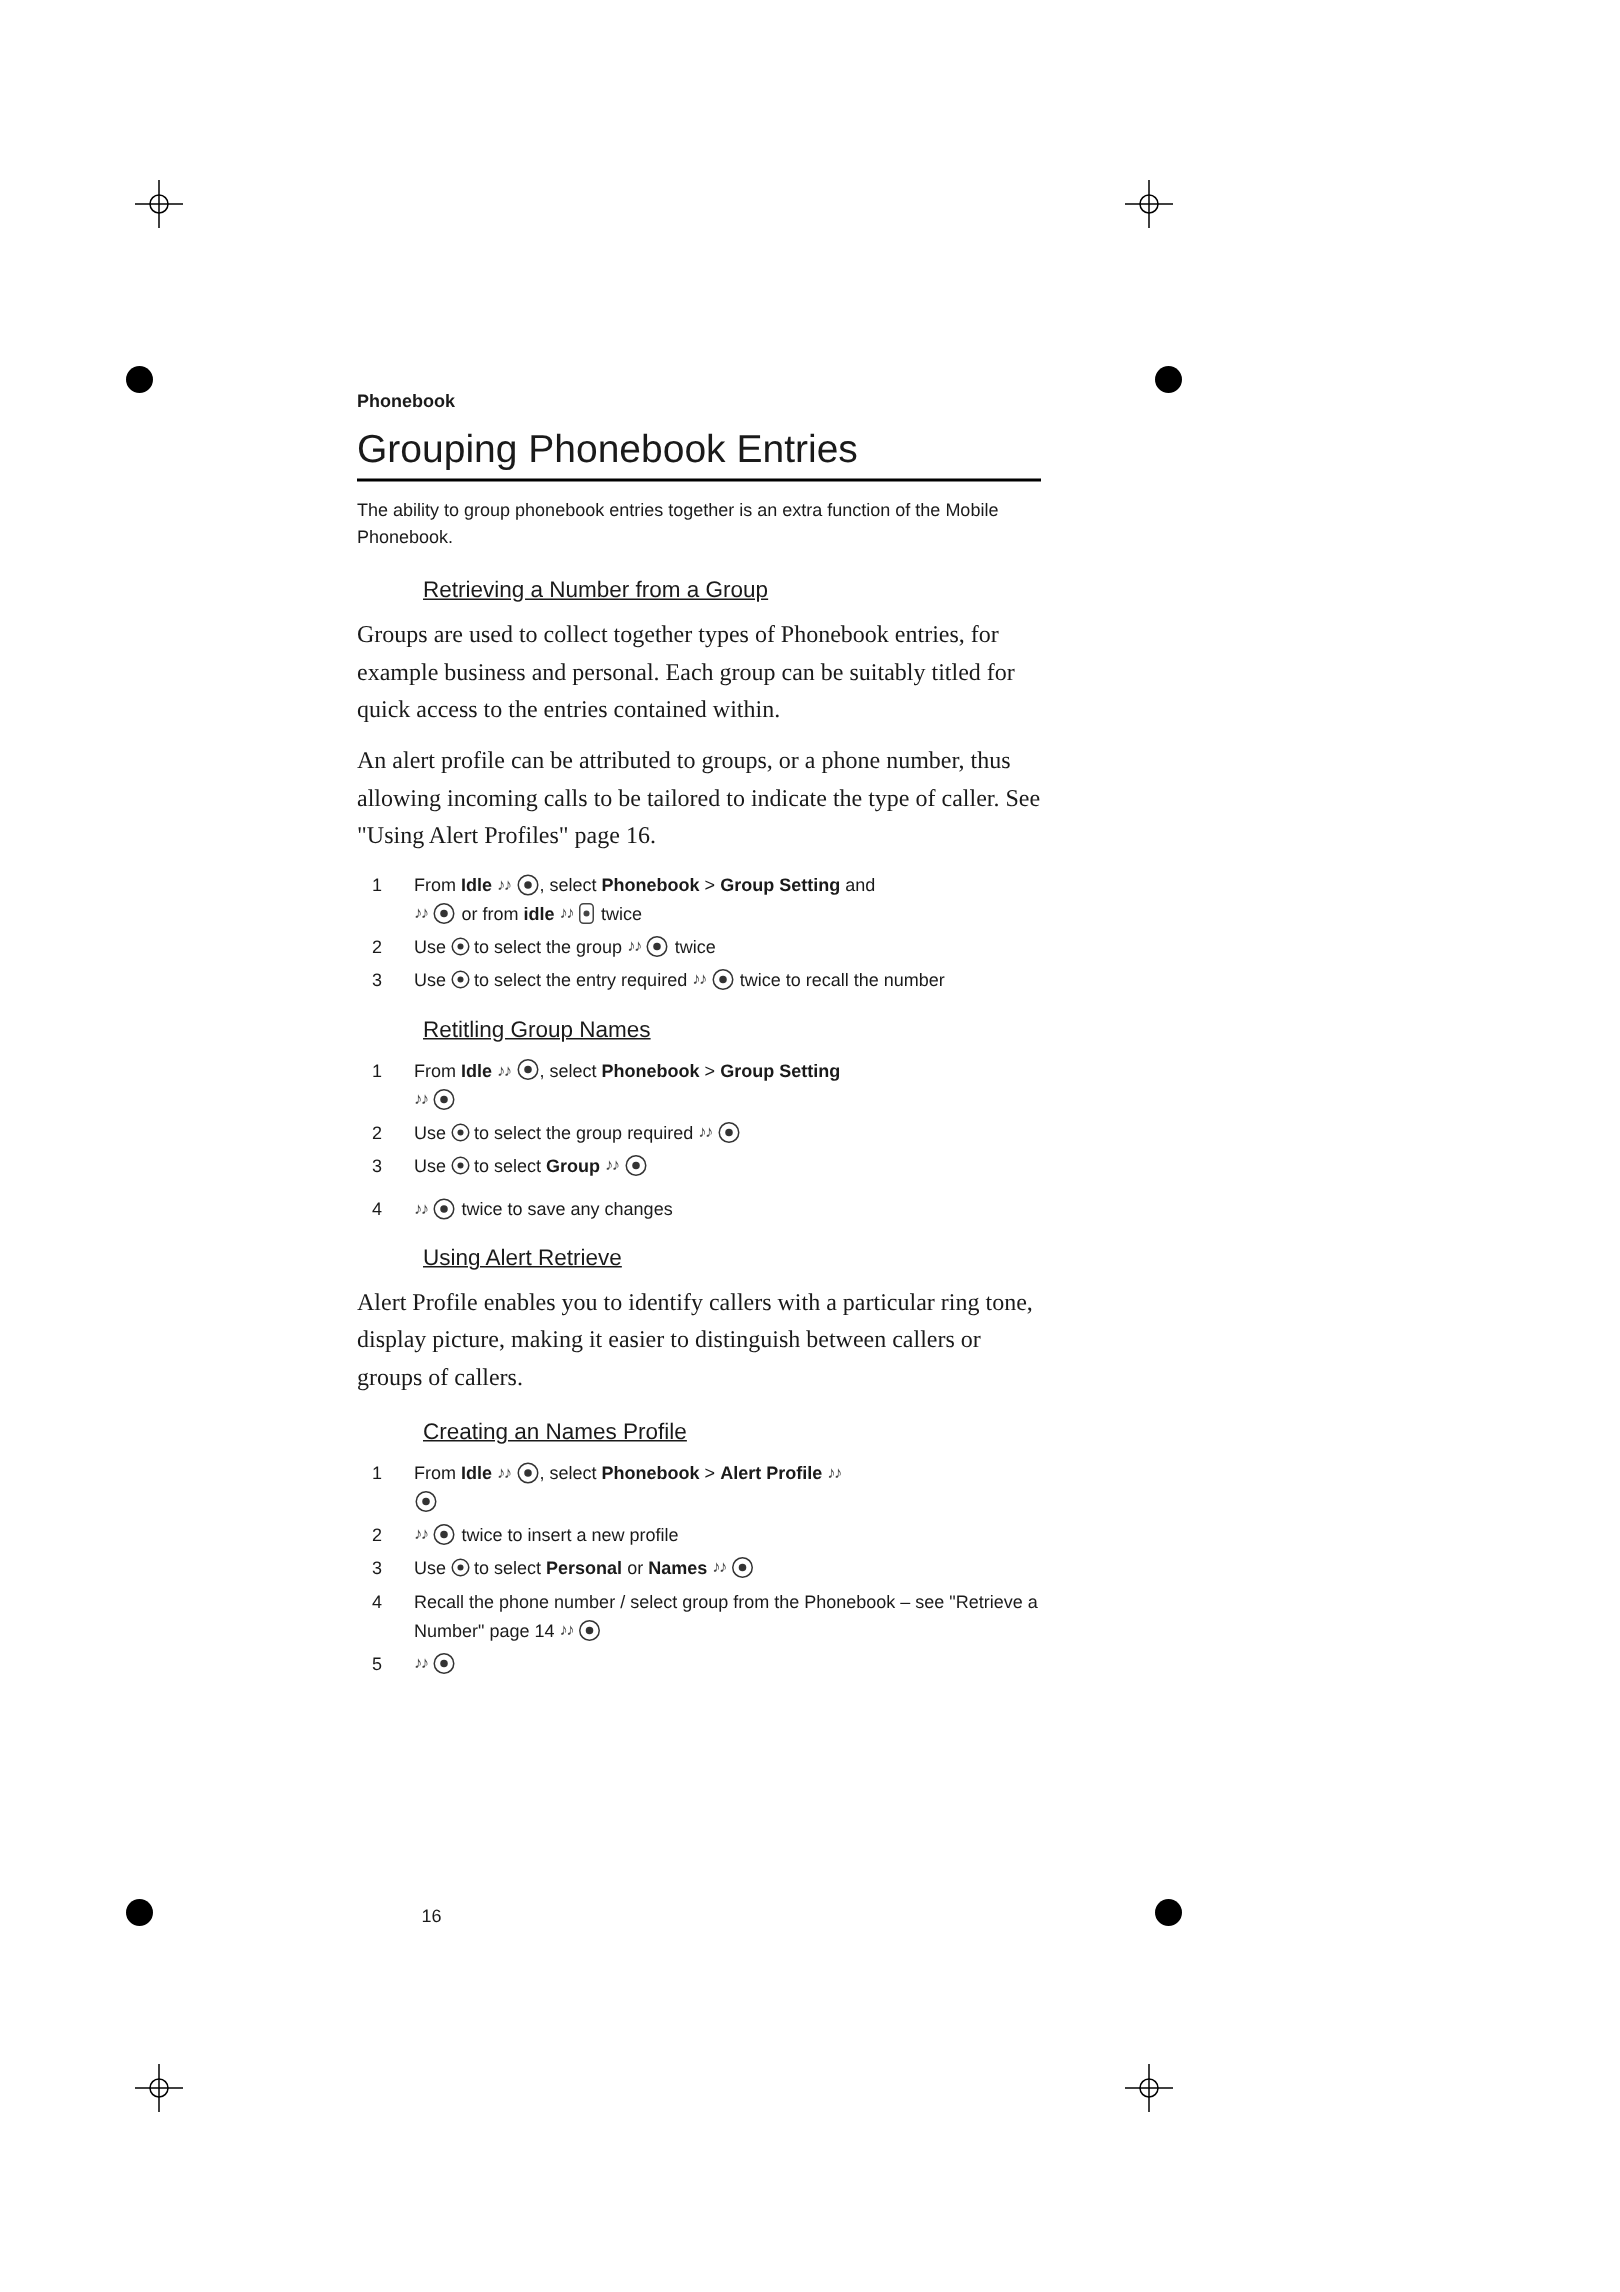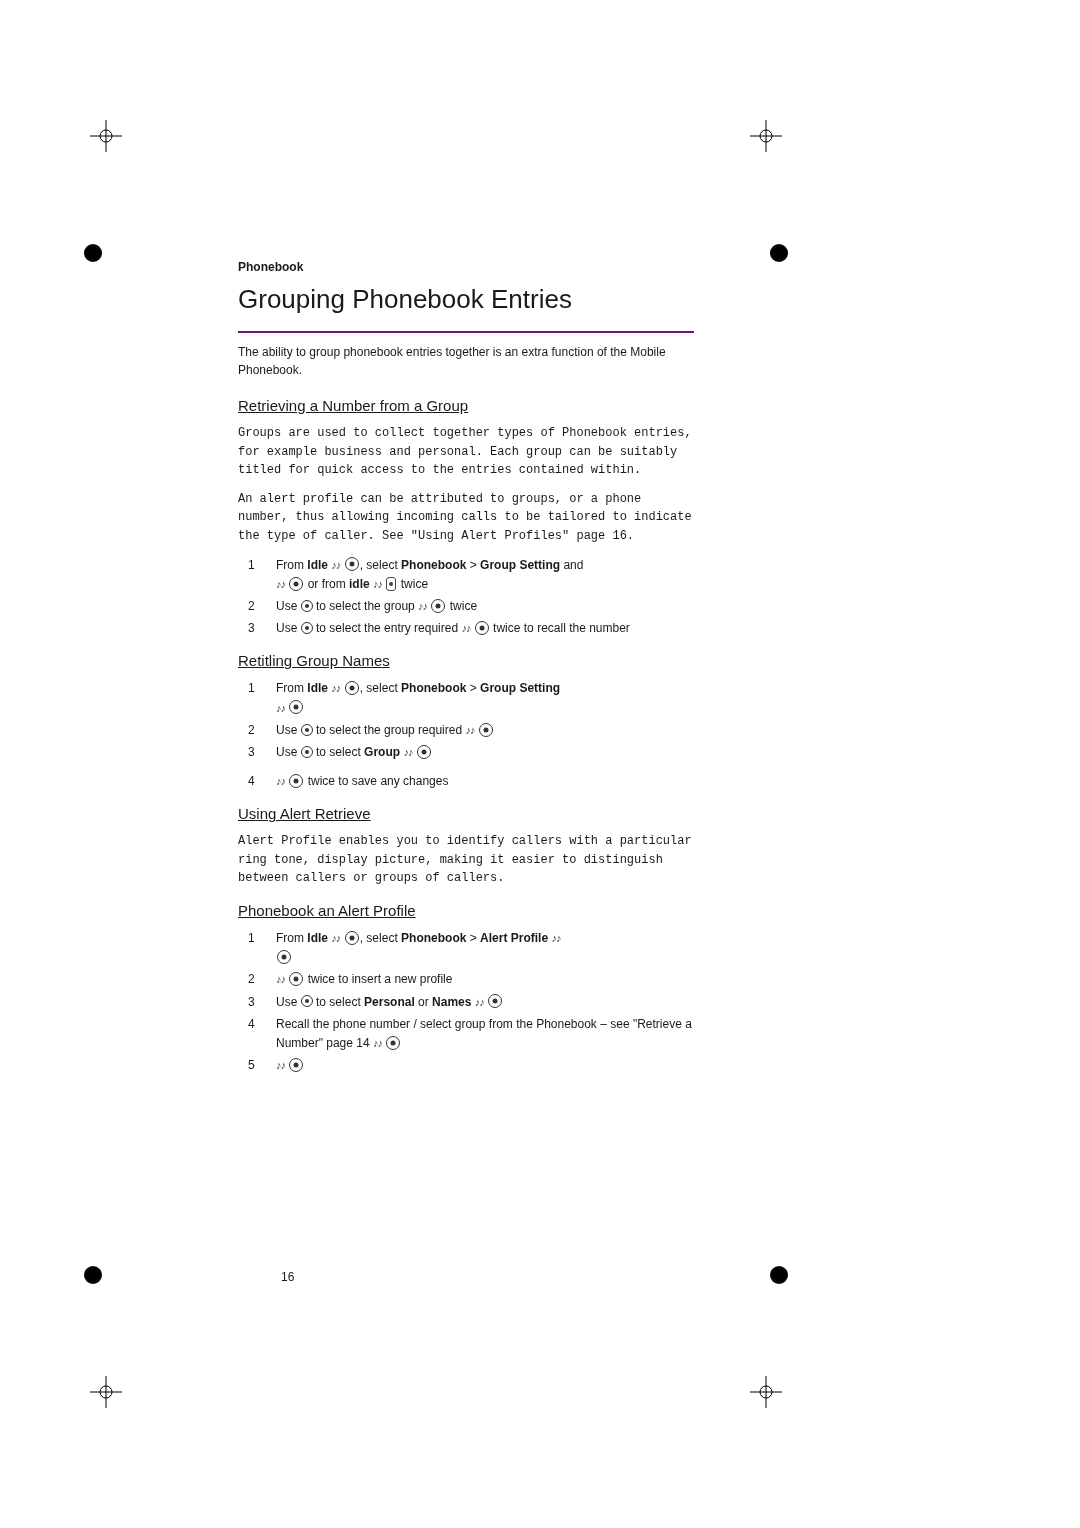--- a/index.html
+++ b/index.html
@@ -61,45 +61,46 @@
       font-family: Arial, Helvetica, sans-serif;
       font-size: 12px;
       font-weight: bold;
       margin-bottom: 10px;
     }
 
     h1.page-title {
       font-family: Arial, Helvetica, sans-serif;
       font-size: 26px;
       font-weight: normal;
-      border-bottom: 2px solid #701a75;
-      padding-bottom: 16px;
+      border-bottom: 2px solid #000000;
+      padding-bottom: 4px;
       margin-bottom: 10px;
       letter-spacing: 0;
     }
 
     .intro-text {
       font-family: Arial, Helvetica, sans-serif;
       font-size: 12px;
       line-height: 1.5;
       margin-bottom: 18px;
     }
 
     h2.section-title {
       font-family: Arial, Helvetica, sans-serif;
       font-size: 15px;
       font-weight: normal;
       text-decoration: underline;
       margin-bottom: 10px;
       margin-top: 14px;
+      margin-left: 44px;
     }
 
     .body-text {
-      font-family: Liberation Mono, monospace;
-      font-size: 12px;
+      font-family: Liberation Serif, serif;
+      font-size: 16px;
       line-height: 1.55;
       margin-bottom: 10px;
     }
 
     .steps-list {
       list-style: none;
       padding: 0;
       margin: 0 0 10px 0;
     }
 
@@ -357,21 +358,21 @@
 
     <h2 class="section-title">
       <span>Using Alert Retrieve</span>
     </h2>
 
     <p class="body-text">
       Alert Profile enables you to identify callers with a particular ring tone, display picture, making it easier to distinguish between callers or groups of callers.
     </p>
 
     <h2 class="section-title">
-      <span>Phonebook an Alert Profile</span>
+      <span>Creating an Names Profile</span>
     </h2>
 
     <ol class="steps-list">
       <li>
         <span class="step-num">1</span>
         <span class="step-content">
           From <b>Idle</b>
           <span class="wavy">♪♪</span>
           <span class="icon-ok"></span>,
           select <b>Phonebook</b> &gt; <b>Alert Profile</b>

